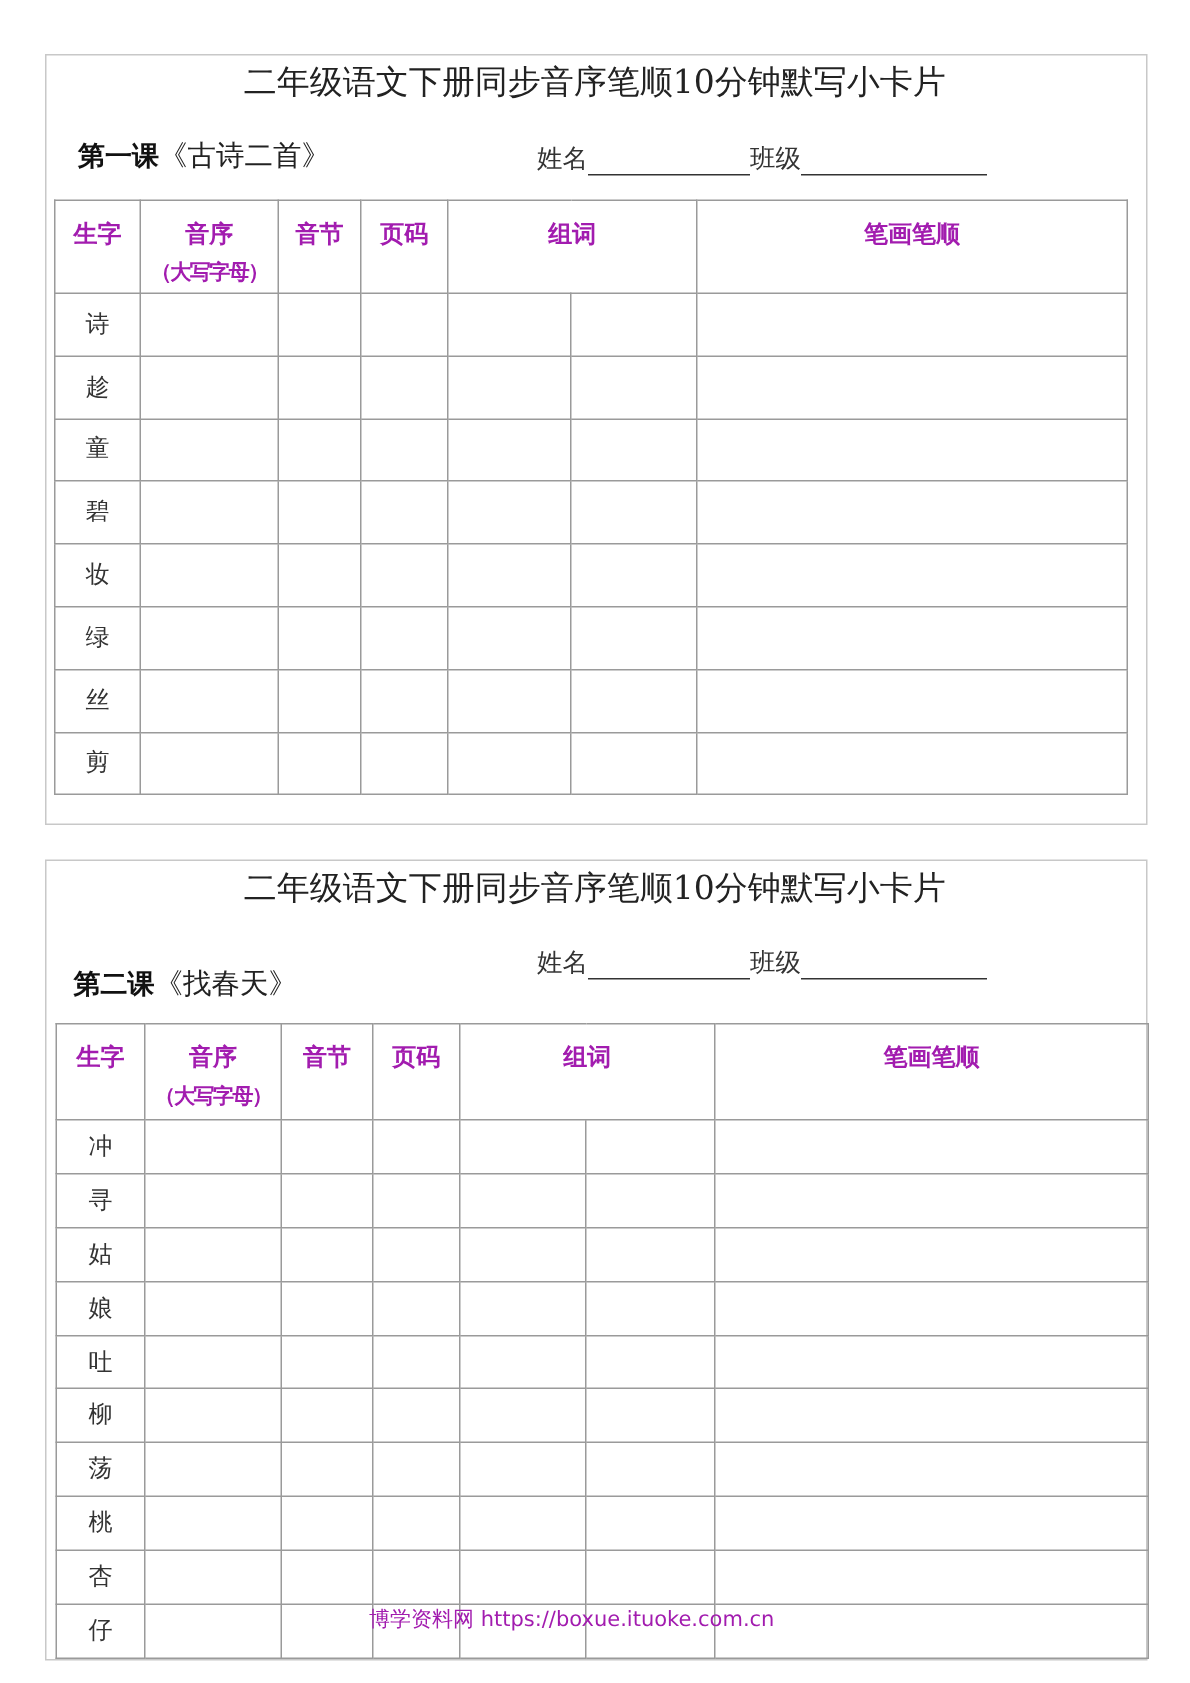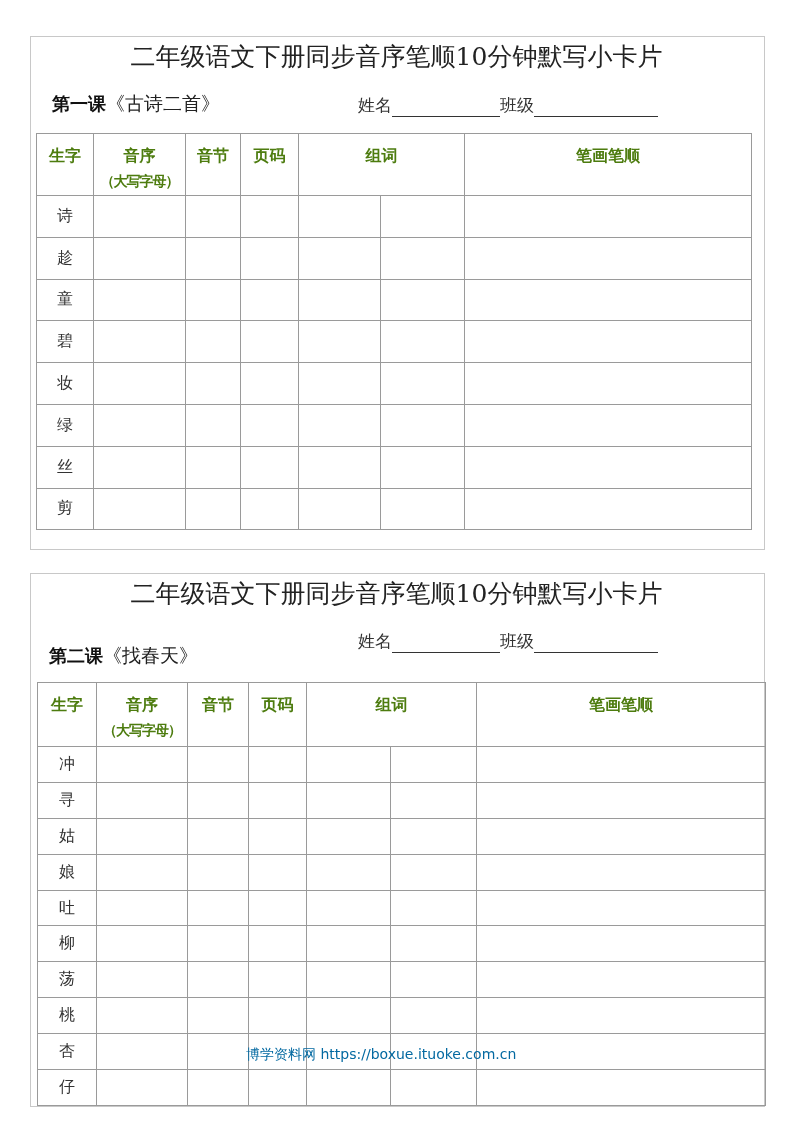--- a/index.html
+++ b/index.html
@@ -1,32 +1,32 @@
 <!DOCTYPE html>
 <html><head>
 <meta charset="utf-8">
 <style>
   html, body { margin:0; padding:0; background:#ffffff; }
   body { width:793px; height:1122px; position:relative; overflow:hidden;
          font-family:"DejaVu Serif", serif; color:#1a1a1a; }
   .card { position:absolute; border:1px solid #c8c8c8; box-sizing:border-box; background:#fff; }
   .title { position:absolute; left:0; right:0; text-align:center;
-           font-family:"DejaVu Serif", serif; font-size:25px; letter-spacing:0px; color:#222; white-space:nowrap; }
+           font-family:"DejaVu Serif", serif; font-size:22px; letter-spacing:0px; color:#222; white-space:nowrap; }
   .lesson { position:absolute; font-size:19px; white-space:nowrap; color:#222; }
   .lesson b { font-family:"DejaVu Sans", sans-serif; font-weight:bold; font-size:18px; color:#111; }
   .namefield { position:absolute; font-size:17px; white-space:nowrap; color:#333; }
   .uline { display:inline-block; border-bottom:1px solid #333; height:18px; vertical-align:bottom; }
   table.grid { position:absolute; border-collapse:collapse; table-layout:fixed; }
   table.grid td, table.grid th { border:1px solid #9a9a9a; padding:0; box-sizing:border-box; }
   table.grid th { font-family:"DejaVu Sans", sans-serif; font-weight:bold; font-size:16px;
-                  vertical-align:top; padding-top:12px; color:#4d7c0f; }
+                  vertical-align:top; padding-top:12px; color:#a21caf; }
   table.grid th .sub { display:block; font-size:14px; font-weight:bold; margin-top:6px; letter-spacing:-1px; }
   table.grid td.char { text-align:center; font-size:16px; color:#333; }
-  .watermark { position:absolute; left:246px; top:1046px; font-family:"DejaVu Sans", sans-serif;
-               font-size:14px; color:#0369a1; white-space:nowrap; }
+  .watermark { position:absolute; left:246px; top:1071px; font-family:"DejaVu Sans", sans-serif;
+               font-size:14px; color:#a21caf; white-space:nowrap; }
 </style>
 </head>
 <body>
 
 <div class="card" style="left:30px; top:36px; width:735px; height:514px;"></div>
 <div class="title" style="top:40px;">二年级语文下册同步音序笔顺10分钟默写小卡片</div>
 <div class="lesson" style="left:52px; top:91px;">
   <b>第一课</b><span>《古诗二首》</span>
 </div>
 <div class="namefield" style="left:358px; top:94px;">

